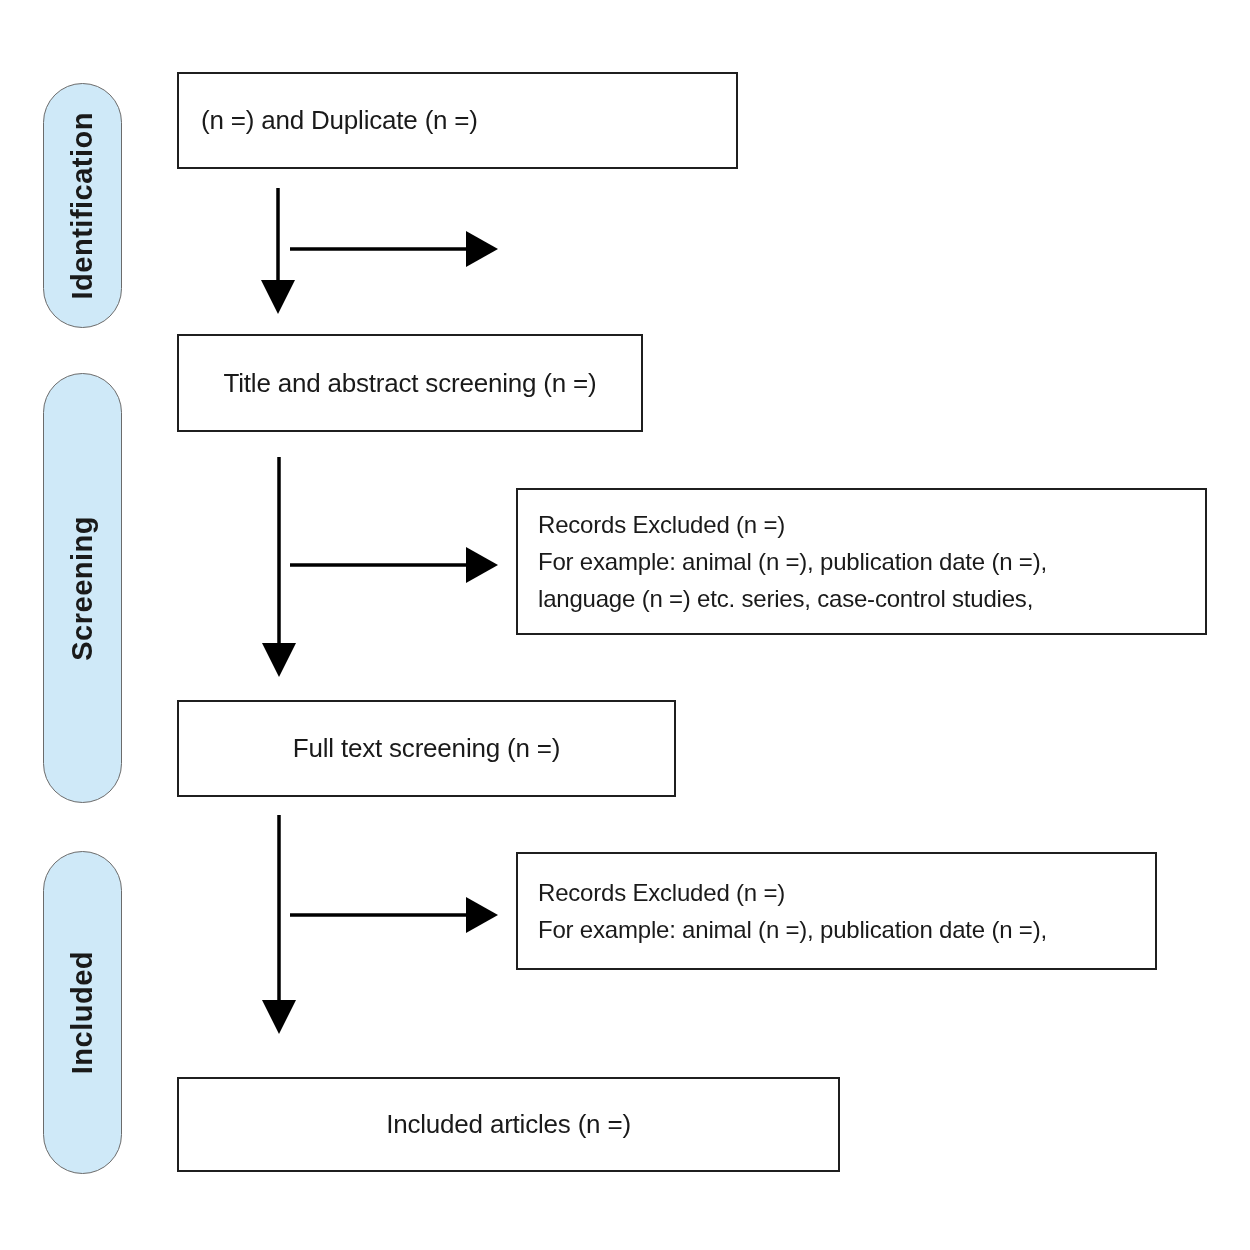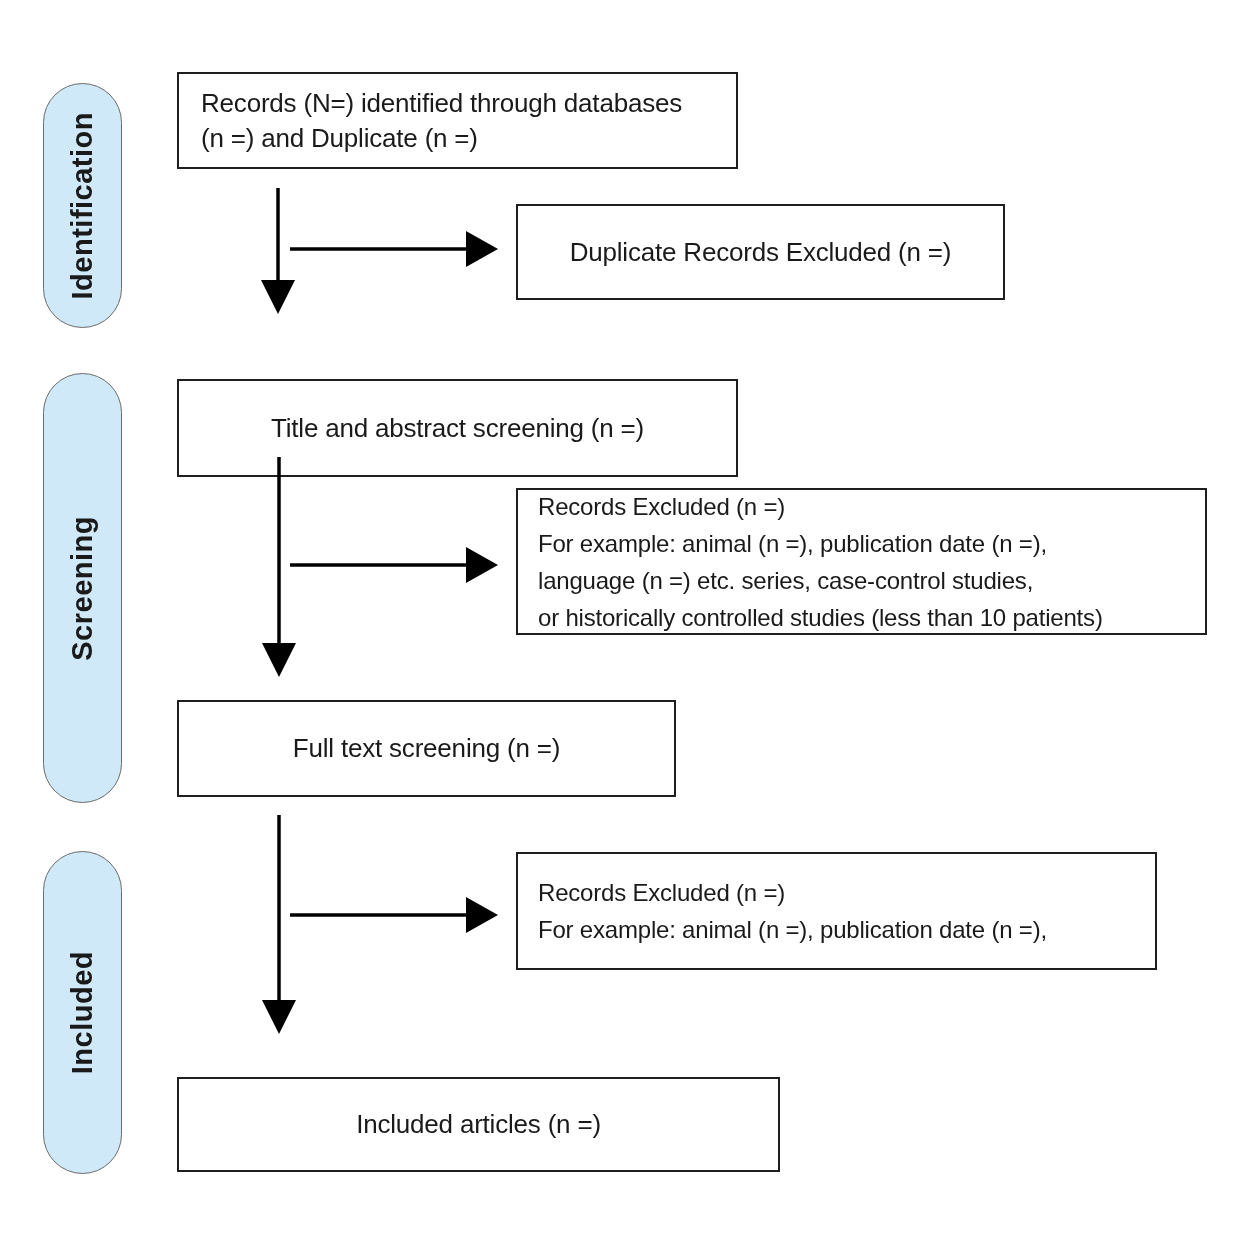--- a/index.html
+++ b/index.html
@@ -76,45 +76,40 @@
     <span class="stage-label">Identification</span>
   </div>
   <div class="stage-pill" style="top:373px;height:430px;">
     <span class="stage-label">Screening</span>
   </div>
   <div class="stage-pill" style="top:851px;height:323px;">
     <span class="stage-label">Included</span>
   </div>
 
   <div class="flow-box left" style="left:177px;top:72px;width:561px;height:97px;padding-left:22px;">
-    <div class="box-text">Records (N=) identified through databases</div>
     <div class="box-text">(n =) and Duplicate (n =)</div>
   </div>
 
-  <div class="flow-box center" style="left:177px;top:334px;width:561px;height:98px;margin-top:45px;">
+  <div class="flow-box center" style="left:177px;top:334px;width:466px;height:98px;">
     <div class="box-text">Title and abstract screening (n =)</div>
   </div>
 
   <div class="flow-box center" style="left:177px;top:700px;width:499px;height:97px;">
     <div class="box-text">Full text screening (n =)</div>
   </div>
 
-  <div class="flow-box center" style="left:177px;top:1077px;width:603px;height:95px;">
+  <div class="flow-box center" style="left:177px;top:1077px;width:663px;height:95px;">
     <div class="box-text">Included articles (n =)</div>
   </div>
 
-  <div class="flow-box center" style="left:516px;top:204px;width:489px;height:96px;">
-    <div class="box-text">Duplicate Records Excluded (n =)</div>
-  </div>
 
   <div class="flow-box left" style="left:516px;top:488px;width:691px;height:147px;padding-left:20px;">
     <div class="box-text-small">Records Excluded (n =)</div>
     <div class="box-text-small">For example: animal (n =), publication date (n =),</div>
     <div class="box-text-small">language (n =) etc. series, case-control studies,</div>
-    <div class="box-text-small">or historically controlled studies (less than 10 patients)</div>
   </div>
 
   <div class="flow-box left" style="left:516px;top:852px;width:641px;height:118px;padding-left:20px;">
     <div class="box-text-small">Records Excluded (n =)</div>
     <div class="box-text-small">For example: animal (n =), publication date (n =),</div>
   </div>
 
   <svg class="arrows" width="1250" height="1250" viewBox="0 0 1250 1250">
     <g>
       <line x1="278" y1="188" x2="278" y2="282"></line>

